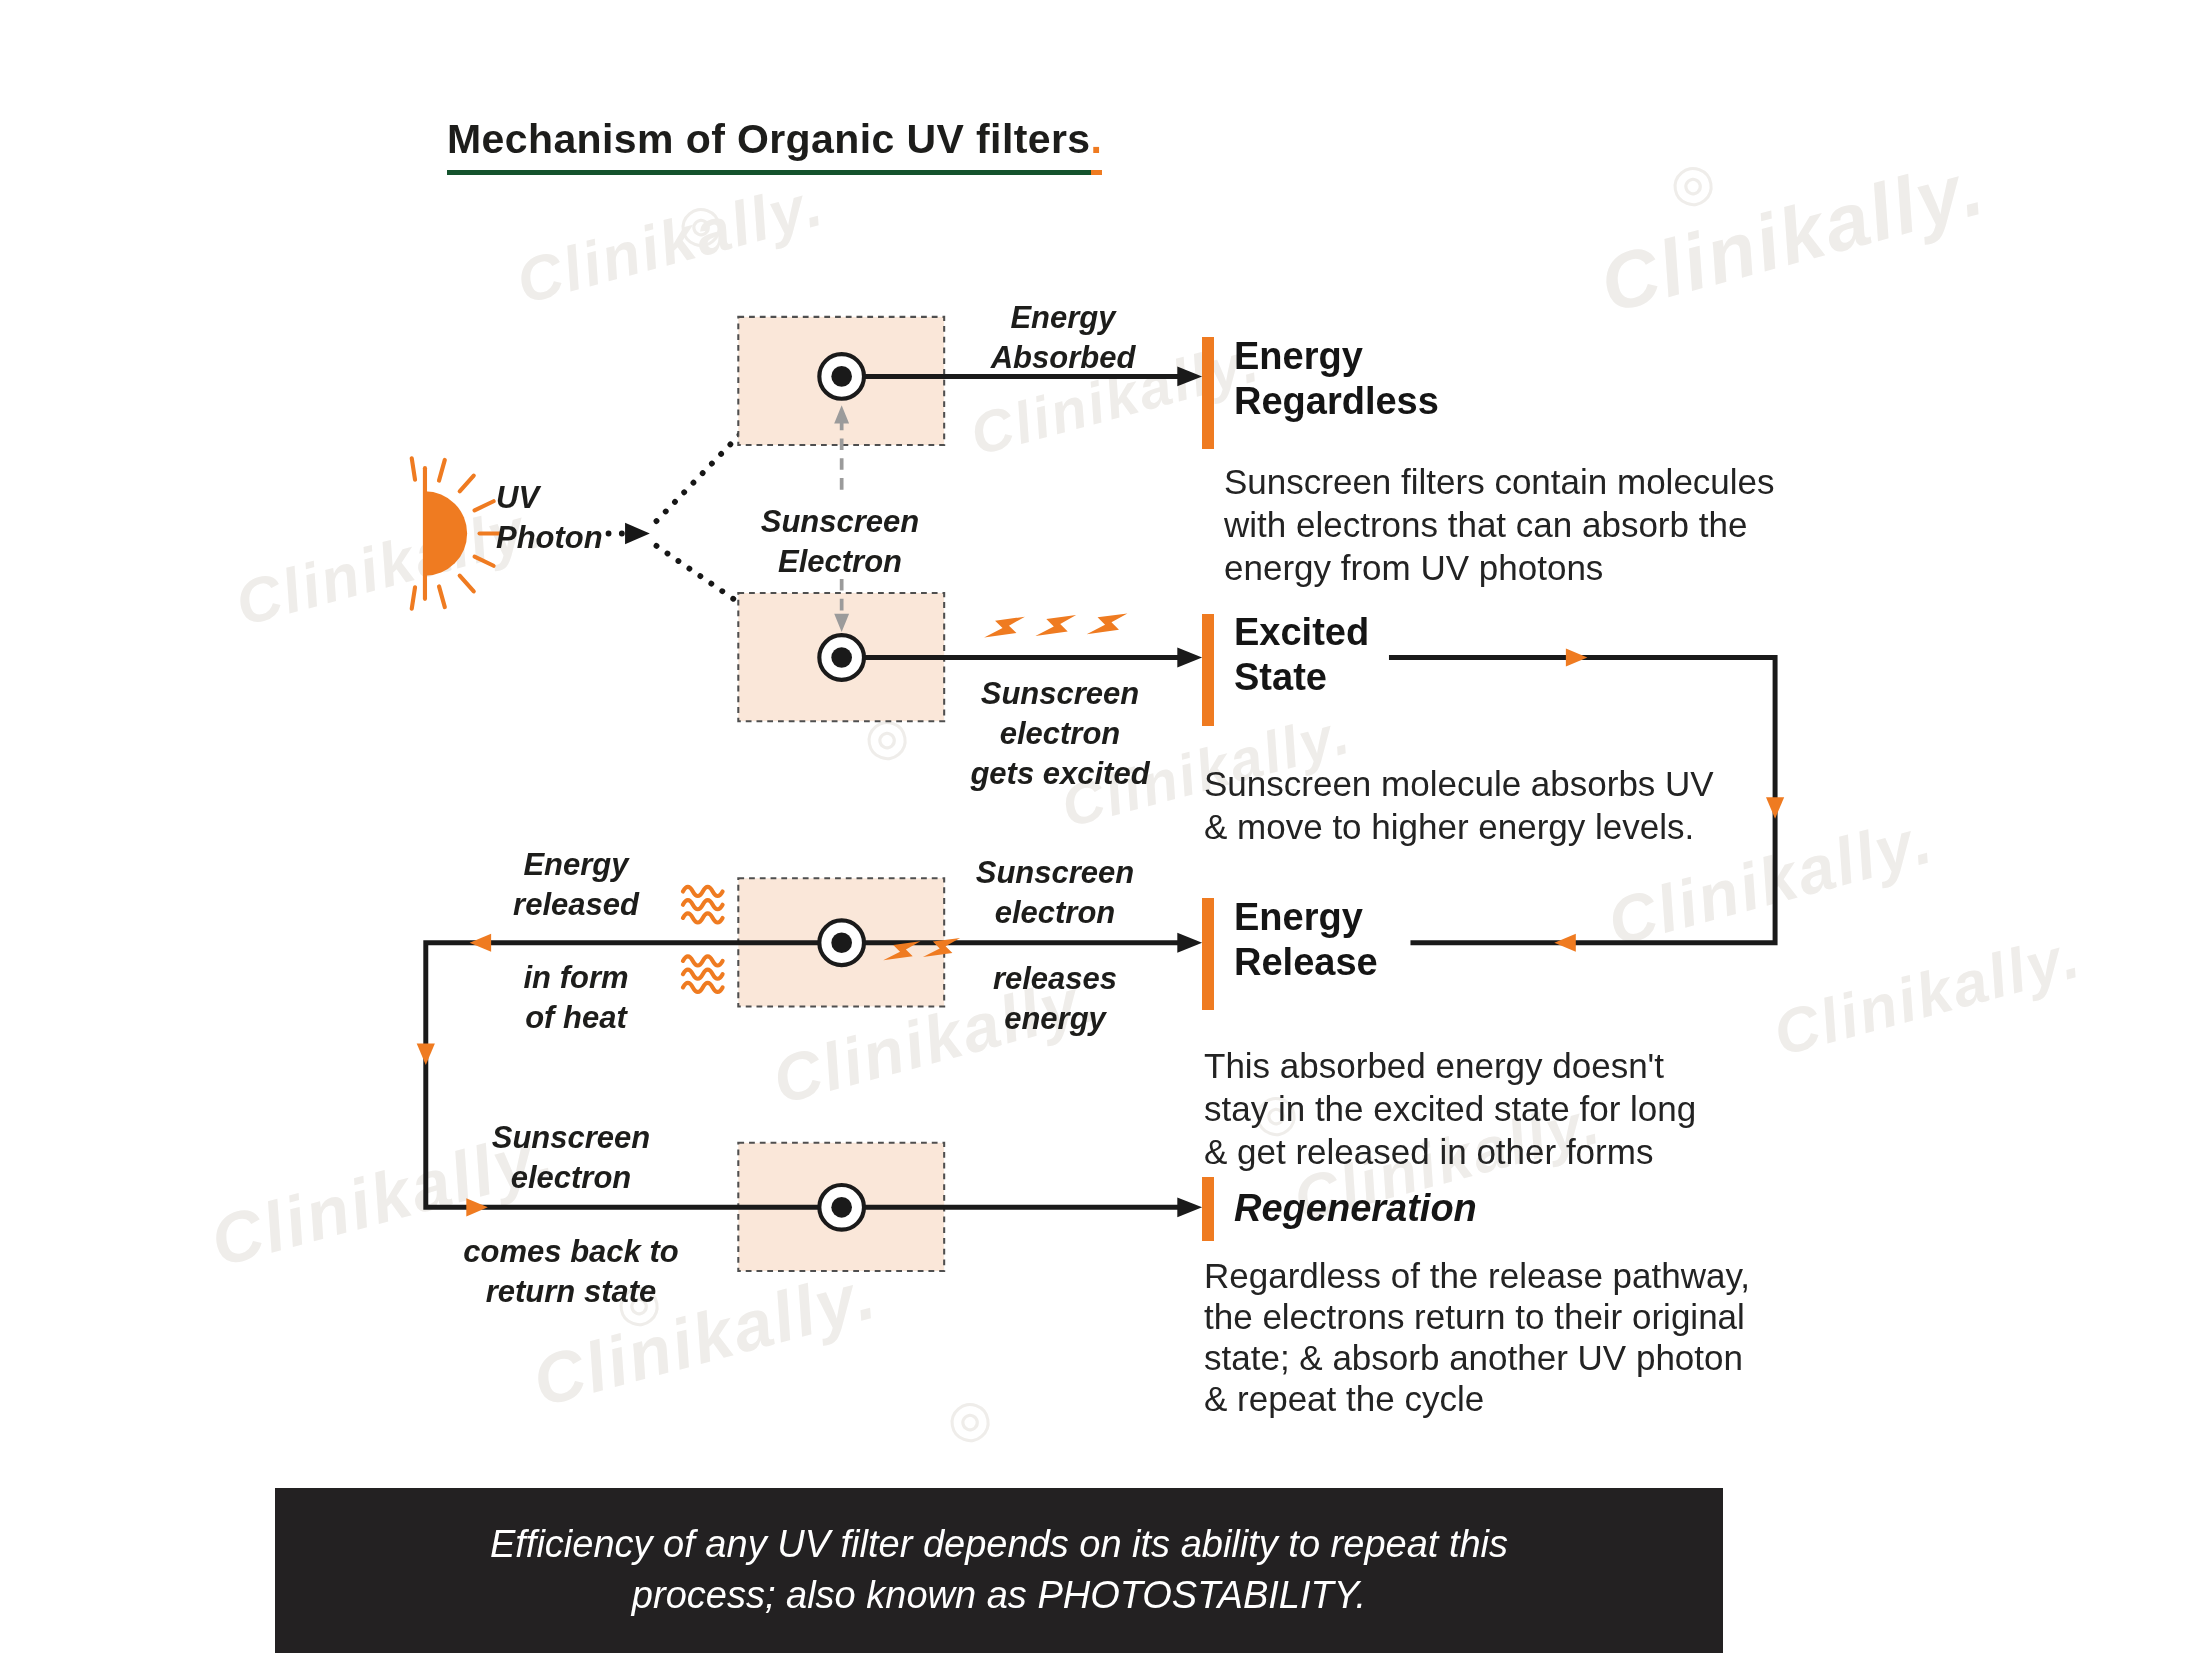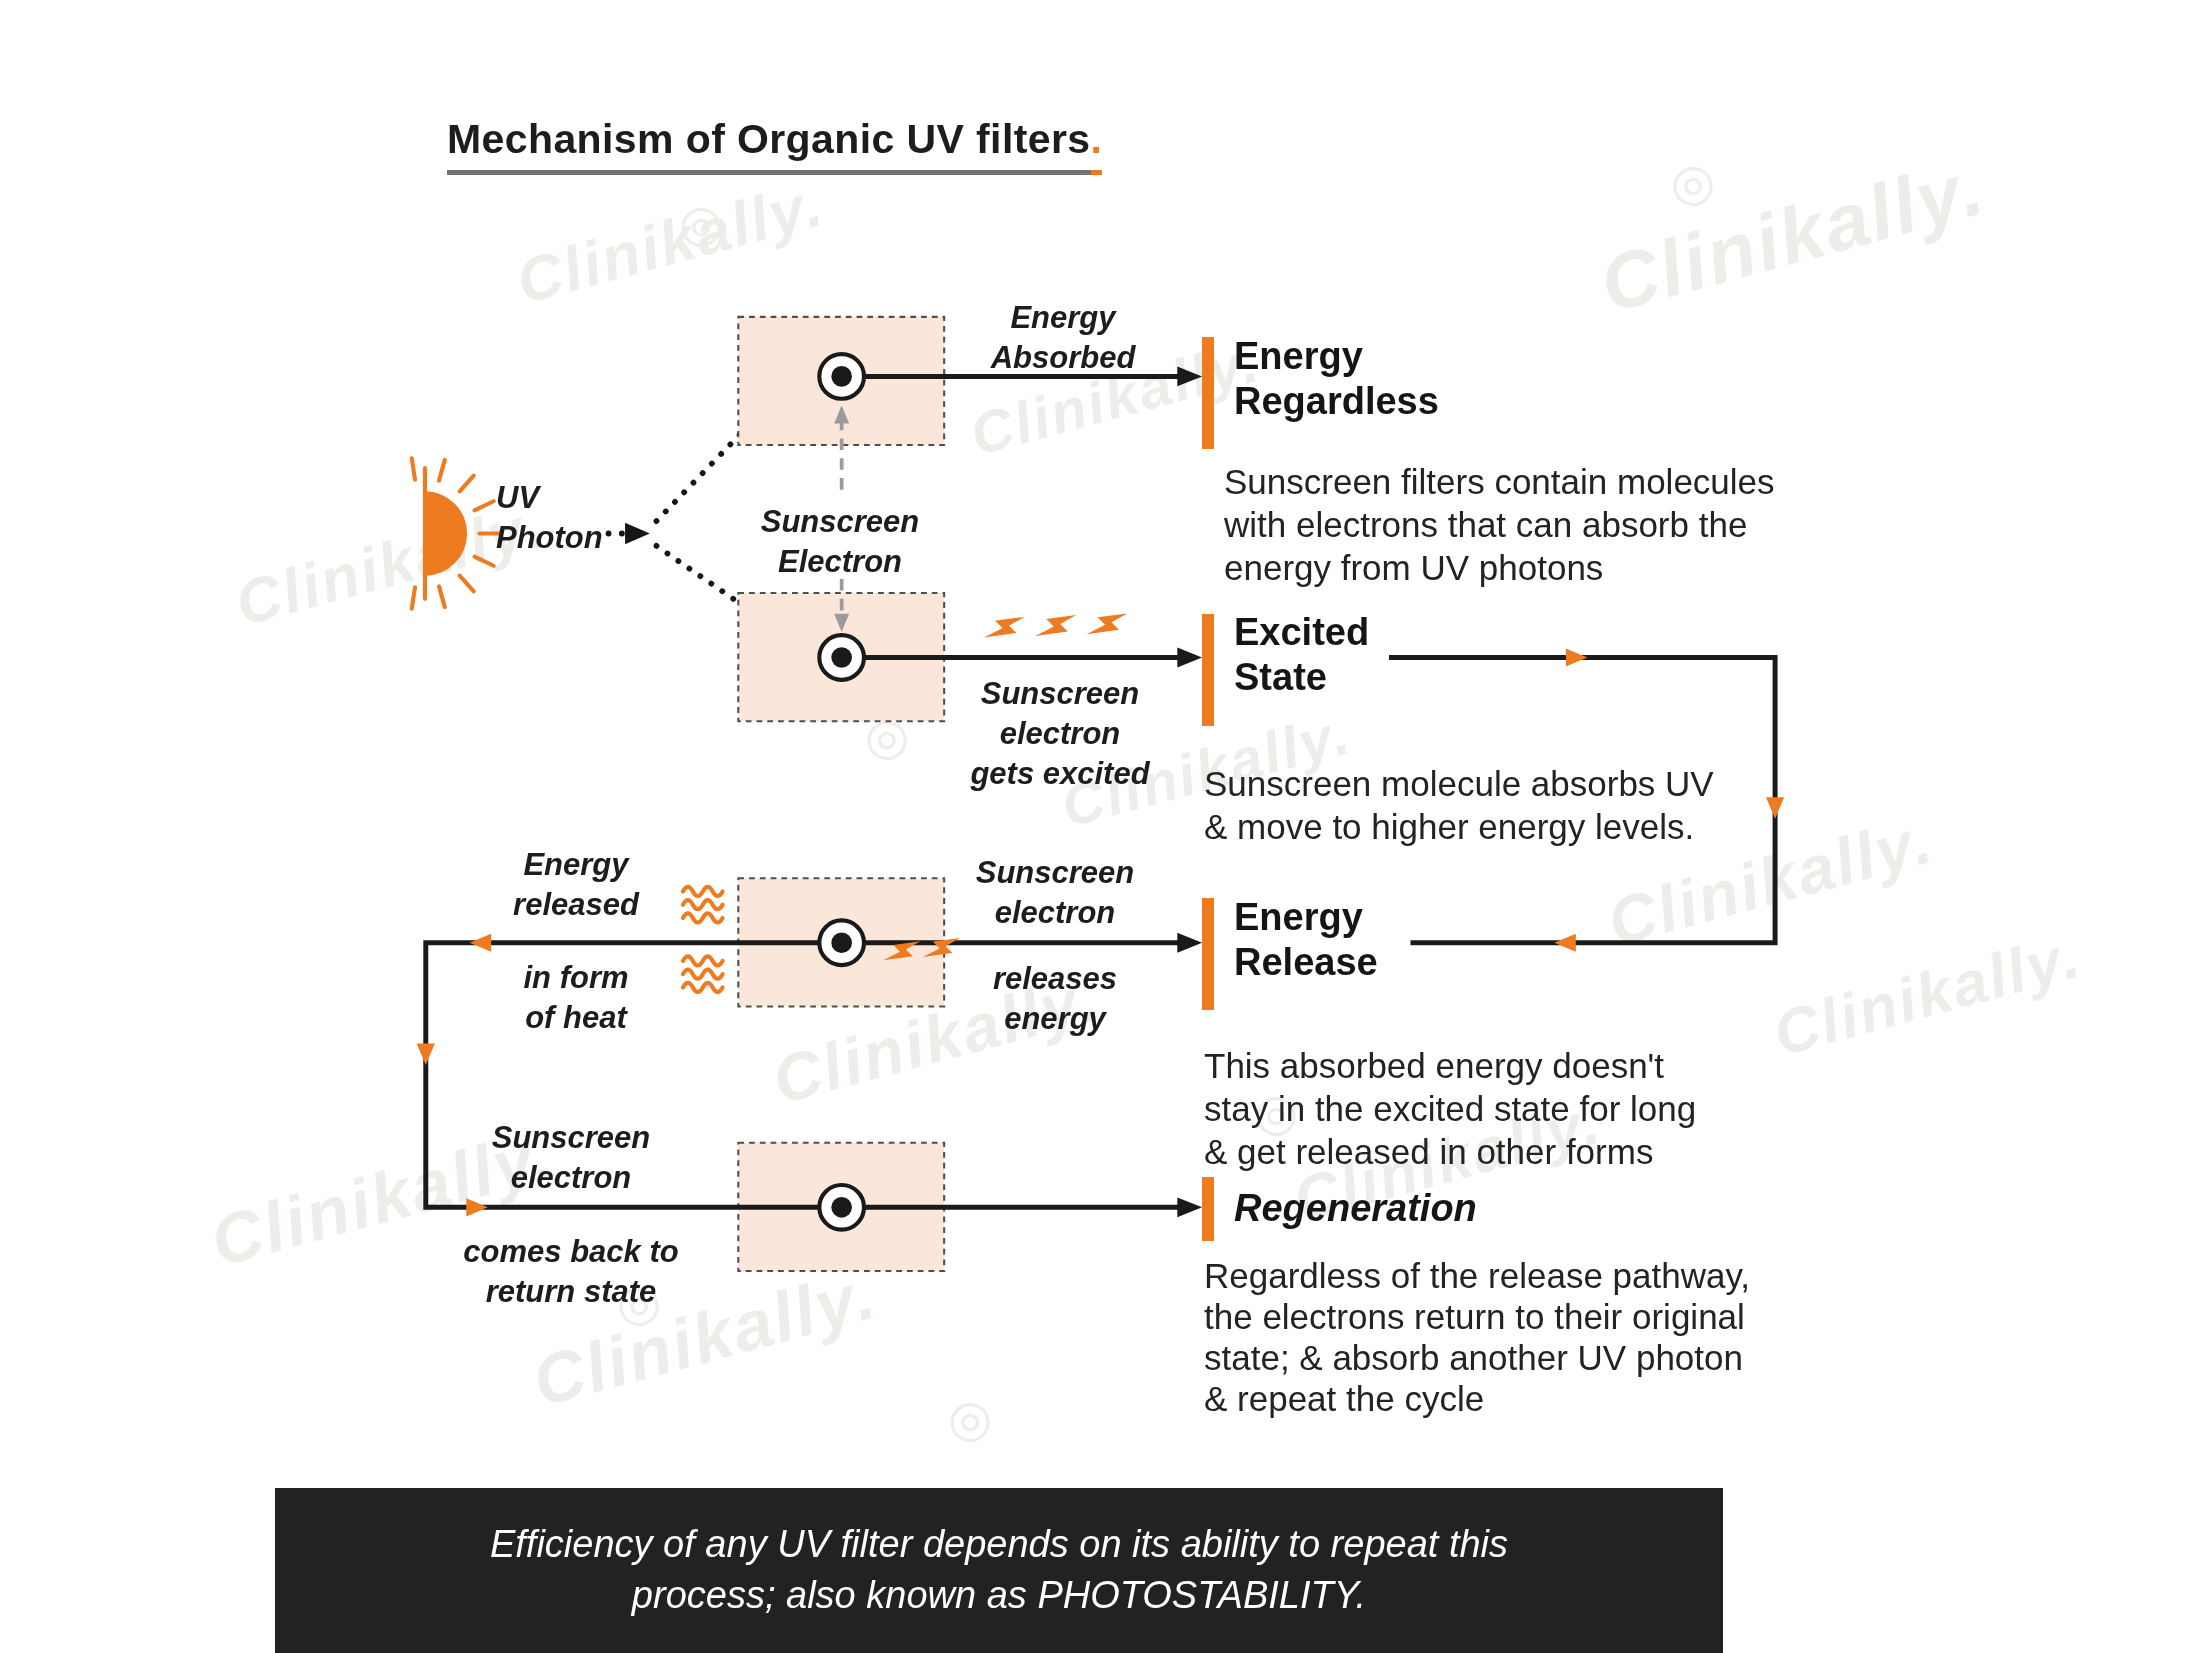--- a/index.html
+++ b/index.html
@@ -11,21 +11,21 @@
   
   .wm{
     position:absolute;color:#efedea;font-style:italic;font-weight:600;
     transform:rotate(-15deg);letter-spacing:2.5px;white-space:nowrap;user-select:none;
   }
   .wm-ripple{
     position:absolute;color:#efedea;font-size:51px;transform:rotate(-10deg);user-select:none;
   }
   
   .title{position:absolute;left:447px;top:116px;font-size:41px;font-weight:800;letter-spacing:0.4px;white-space:nowrap;}
-  .title .t-main{display:inline-block;border-bottom:5px solid #737373;padding-bottom:7.4px;}
+  .title .t-main{display:inline-block;border-bottom:5px solid #14532d;padding-bottom:7.4px;}
   .title .t-period{display:inline-block;color:#ef7b21;border-bottom:5px solid #ef7b21;padding-bottom:7.4px;}
   
   .lbl{
     position:absolute;font-style:italic;font-weight:600;font-size:31px;line-height:40px;
     text-align:center;transform:translateX(-50%);white-space:nowrap;color:#1d1d1b;
   }
   .lbl.left-align{transform:none;text-align:left;}
   
   .sec-bar{position:absolute;left:1202px;width:12.4px;background:#ef7b21;}
   .sec-heading{position:absolute;left:1234px;font-size:38px;line-height:45px;font-weight:700;color:#151515;white-space:nowrap;}

